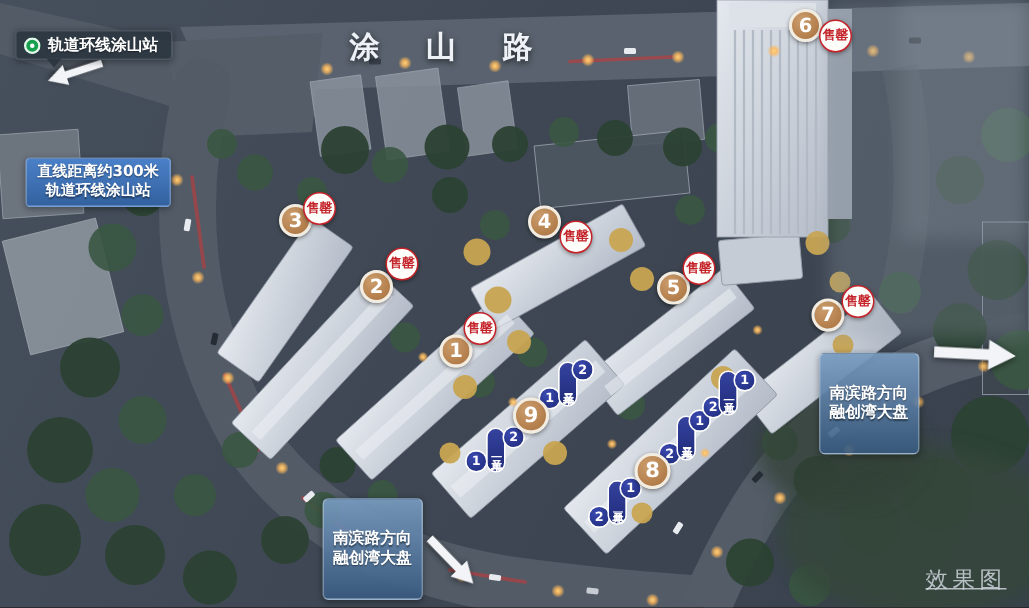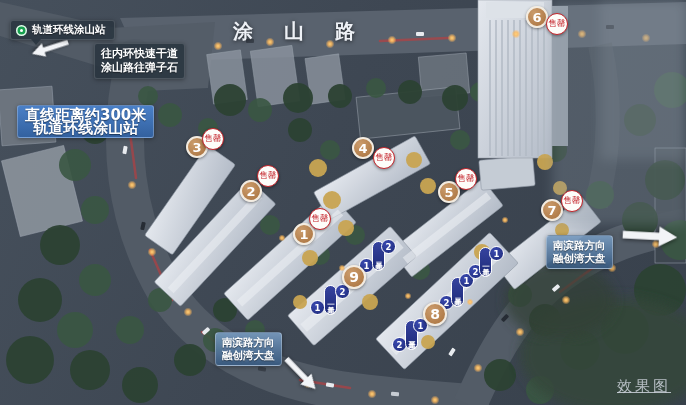--- a/index.html
+++ b/index.html
@@ -26,43 +26,43 @@
   .badge-station{left:10px;top:6px;display:flex;align-items:center;gap:5px;
     padding:2px 8px 2px 5px;font-size:10.5px;font-weight:bold;}
   .badge-station .tail{position:absolute;left:20px;bottom:-6px;width:0;height:0;
     border-left:5px solid transparent;border-right:5px solid transparent;
     border-top:6px solid rgba(40,52,62,.85);}
   .metro-logo{width:11px;height:11px;border-radius:50%;background:#17a14f;flex:0 0 auto;
     box-shadow:inset 0 0 0 1.5px rgba(255,255,255,.9);position:relative;}
   .metro-logo::after{content:"";position:absolute;left:4px;top:4px;width:3px;height:3px;
     border-radius:50%;background:#fff;}
   .badge-expressway{left:94px;top:29px;padding:3px 6px;font-size:11px;line-height:14px;}
-  .badge-distance{left:17px;top:91px;padding:3px 7px;font-size:15px;line-height:12.5px;
+  .badge-distance{left:17px;top:91px;padding:3px 7px;font-size:10px;line-height:12.5px;
     background:linear-gradient(180deg,#4a80c8,#33619f);border:1px solid rgba(255,255,255,.25);}
-  .badge-nanbin{padding:3px 6px;font-size:10.5px;line-height:13px;border-radius:4px;
+  .badge-nanbin{padding:20px 6px;font-size:10.5px;line-height:13px;border-radius:4px;
     background:linear-gradient(180deg,rgba(120,155,192,.92),rgba(56,90,128,.92));
     border:1px solid rgba(255,255,255,.28);}
   .badge-nanbin.right{left:546px;top:221px;}
   .badge-nanbin.bottom{left:215px;top:318px;}
 
   
   .arrow{position:absolute;z-index:11;fill:#f2f4f7;
     filter:drop-shadow(0 1px 2px rgba(0,0,0,.55));}
 
   
   .tc{position:absolute;z-index:14;width:22px;height:22px;border-radius:50%;
     background:radial-gradient(circle at 35% 30%,#cb9c6c,#a8713d);
     border:2px solid #f3ece1;color:#fff;font-size:13px;font-weight:bold;
     display:flex;align-items:center;justify-content:center;
     box-shadow:0 1px 3px rgba(0,0,0,.45);}
   .tc.big{width:24px;height:24px;font-size:14px;}
   
   .sc{position:absolute;z-index:15;width:22px;height:22px;border-radius:50%;
     background:#fdfdfa;border:1.5px solid #c4232a;color:#c4232a;
-    font-size:8.5px;font-weight:normal;display:flex;align-items:center;justify-content:center;
+    font-size:8.5px;font-weight:bold;display:flex;align-items:center;justify-content:center;
     letter-spacing:0;box-shadow:0 1px 3px rgba(0,0,0,.4);text-align:right;}
   
   .uc{position:absolute;z-index:13;width:15px;height:15px;border-radius:50%;
     background:radial-gradient(circle at 35% 30%,#3a49b0,#1d2a78);
     border:1.5px solid #fff;color:#fff;font-size:8.5px;font-weight:bold;
     display:flex;align-items:center;justify-content:center;}
   .uo{position:absolute;z-index:13;width:13px;height:30px;border-radius:7px;
     background:linear-gradient(180deg,#36439f,#1d2a78);
     border:1.5px solid #fff;color:#fff;font-size:7.5px;font-weight:bold;
     writing-mode:vertical-rl;text-orientation:upright;
@@ -279,24 +279,20 @@
   </svg>
 
   <div class="road-name">涂山路</div>
 
   <div class="badge badge-dark badge-station">
     <span class="metro-logo"></span>
     <span>轨道环线涂山站</span>
     <i class="tail"></i>
   </div>
 
-  <div class="badge badge-dark badge-expressway">
-    <div class="ln">往内环快速干道</div>
-    <div class="ln">涂山路往弹子石</div>
-  </div>
 
   <div class="badge badge-distance">
     <div class="ln">直线距离约300米</div>
     <div class="ln">轨道环线涂山站</div>
   </div>
 
   <div class="badge badge-nanbin right">
     <div class="ln">南滨路方向</div>
     <div class="ln">融创湾大盘</div>
   </div>

